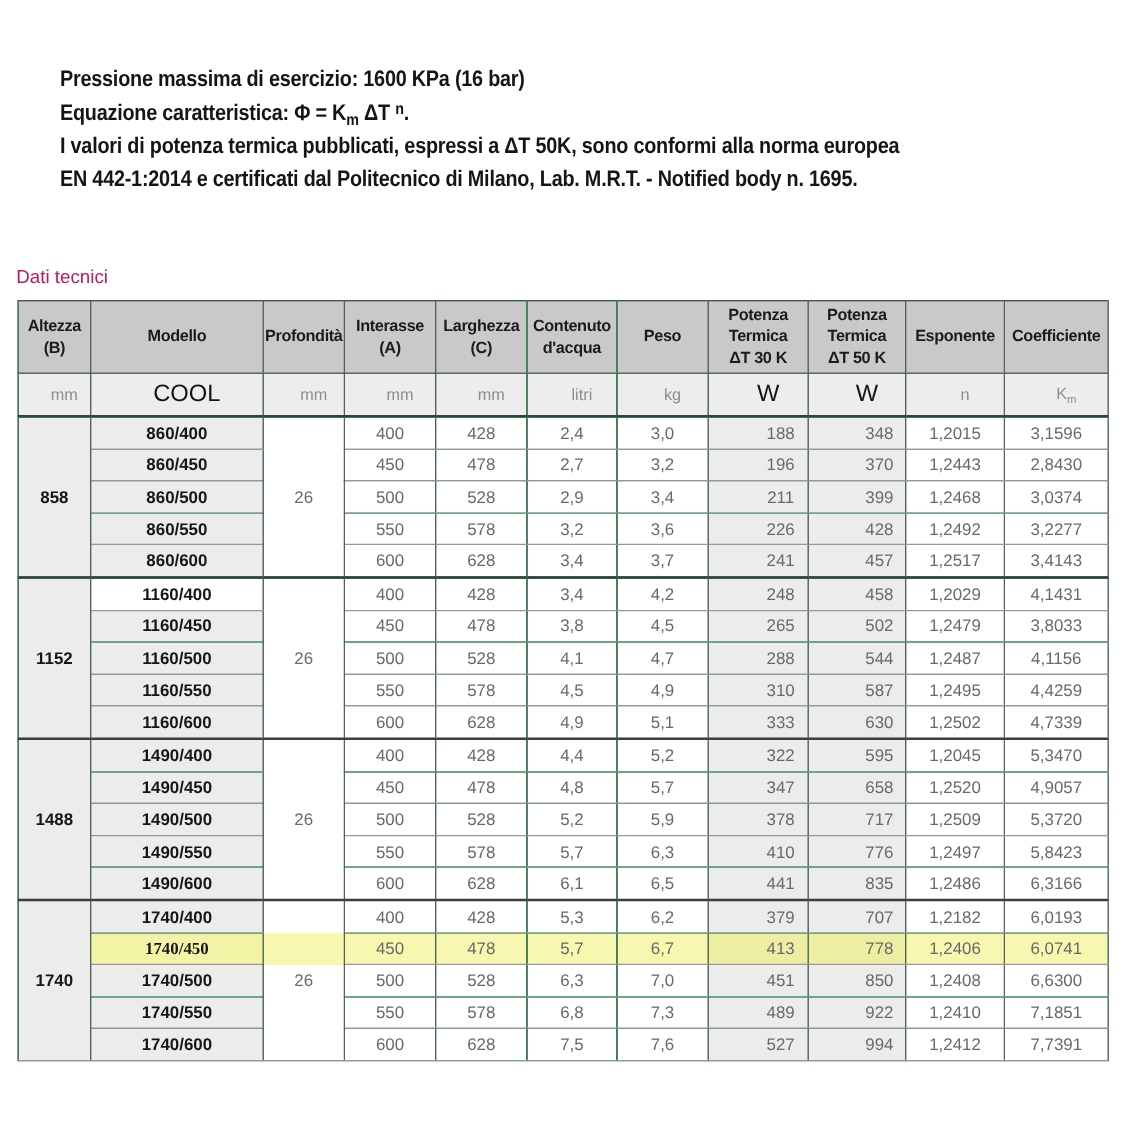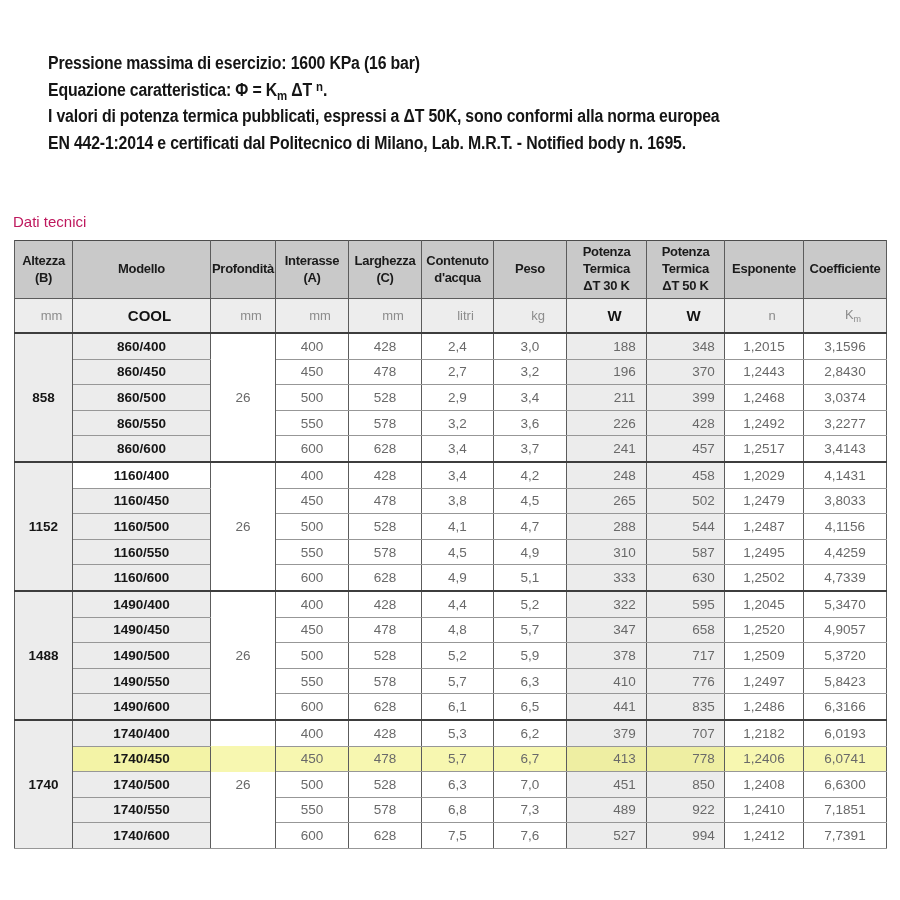--- a/index.html
+++ b/index.html
@@ -37,38 +37,38 @@
     font-size:13px;font-weight:bold;color:#1b1b1b;
     line-height:1.3;white-space:pre-line;letter-spacing:-0.3px;
     border-bottom:1px solid #5c5c5c;
   }
   thead tr.units th{
     height:33px;background:var(--unit_bg,#ededed);
     font-size:13px;font-weight:normal;color:#8c8c8c;
     border-bottom:2px solid var(--border_dark,#3d3d3d);
     padding-left:16px;
   }
-  thead tr.units th.u-bold{font-weight:bold;color:#141414;font-size:15px;}
+  thead tr.units th.u-bold{font-weight:normal;color:#141414;font-size:19px;}
   thead tr.units th sub{font-size:9px;vertical-align:-3px;}
   tbody td{
     height:24.6px;font-size:13.5px;color:#696969;
     border-bottom:1px solid #979797;background:#fff;
   }
   tbody td.alt,tbody td.model{
     background:var(--cell_gray,#ececec);
     font-weight:bold;color:#161616;
   }
   tbody td.model-white{background:#ffffff;}
   tbody td.prof{background:#ffffff;}
   tbody td.gray{background:var(--cell_gray,#ececec);padding-left:36px;}
   tbody tr.group-end td{border-bottom:2px solid var(--border_dark,#3d3d3d);}
   tbody td.span-end{border-bottom:2px solid var(--border_dark,#3d3d3d);}
   tbody td.hl{background:var(--highlight,#f7f7b0);}
   tbody td.hl-gray{background:var(--highlight_gray,#eeeea2);}
-  tbody td.model.hl-model{background:var(--highlight_model,#f3f3a6);}
+  tbody td.model.hl-model{background:var(--highlight_model,#f3f3a6);font-family:Liberation Serif, serif;}
 </style>
 </head>
 <body>
 
 <div class="intro">
   <div>Pressione massima di esercizio: 1600 KPa (16 bar)</div>
   <div><span>Equazione caratteristica: Φ = K</span><sub>m</sub><span> ΔT </span><sup>n</sup><span>.</span></div>
   <div>I valori di potenza termica pubblicati, espressi a ΔT 50K, sono conformi alla norma europea</div>
   <div>EN 442-1:2014 e certificati dal Politecnico di Milano, Lab. M.R.T. - Notified body n. 1695.</div>
 </div>

